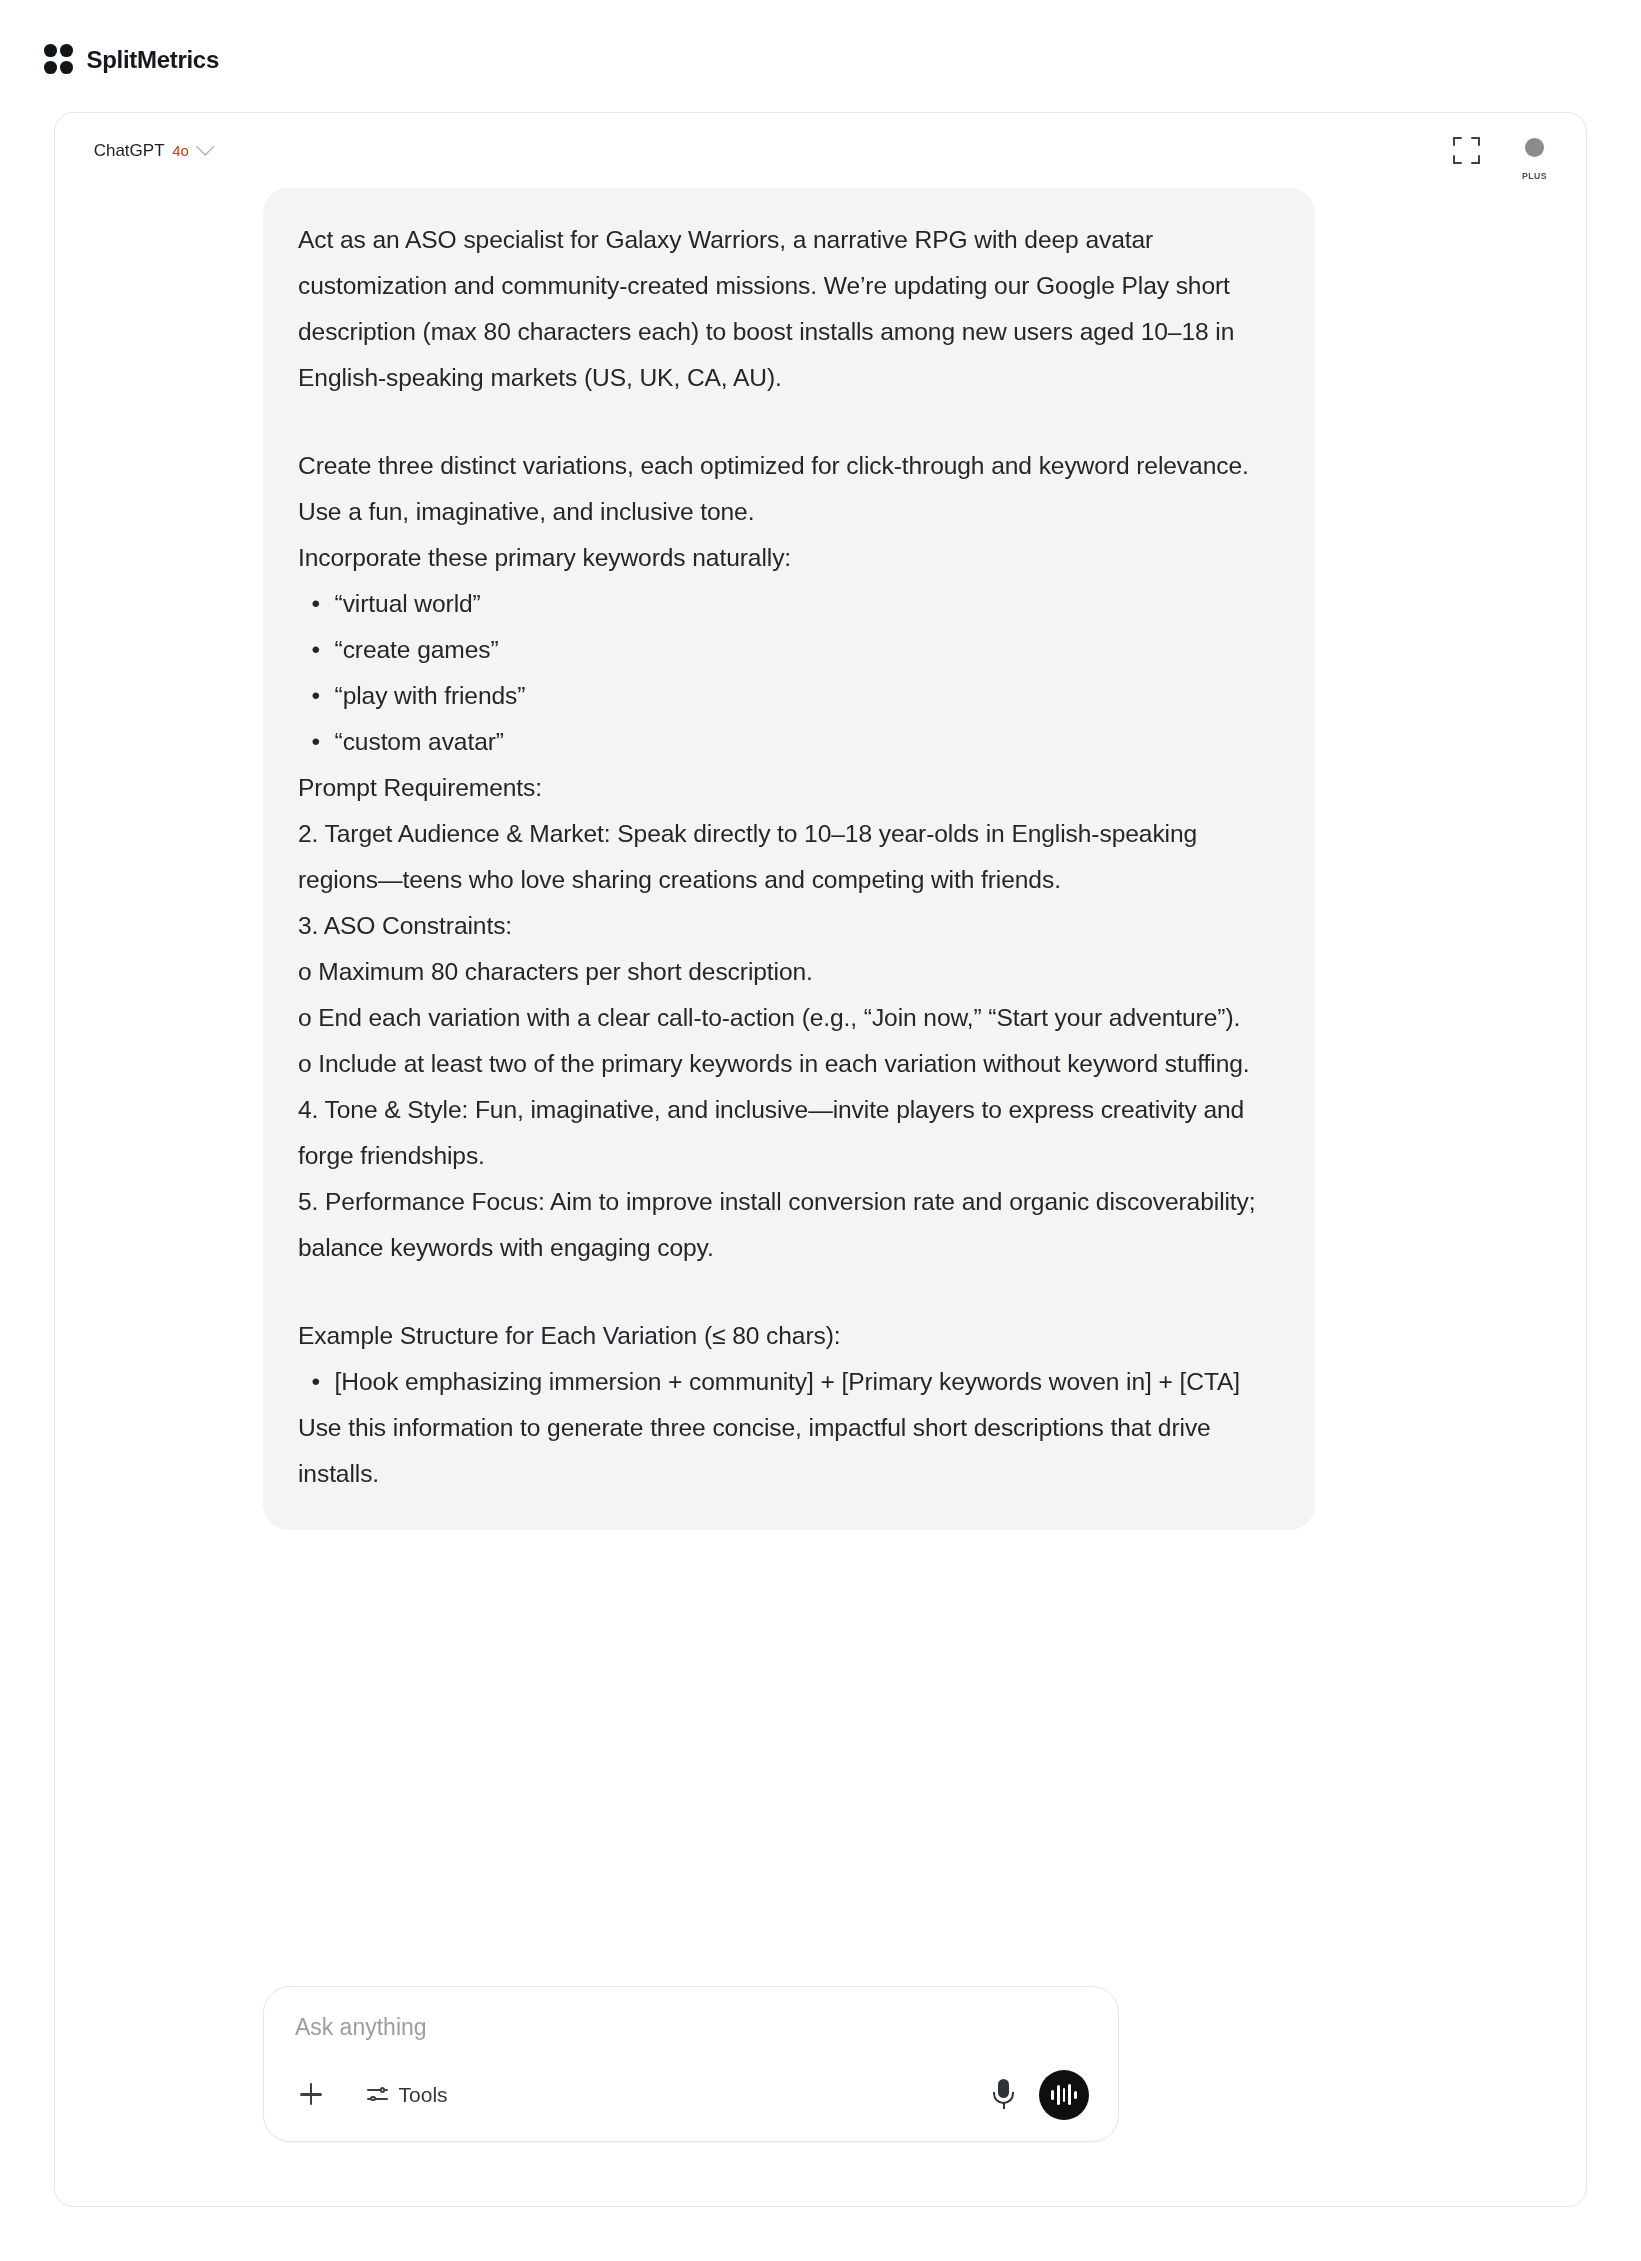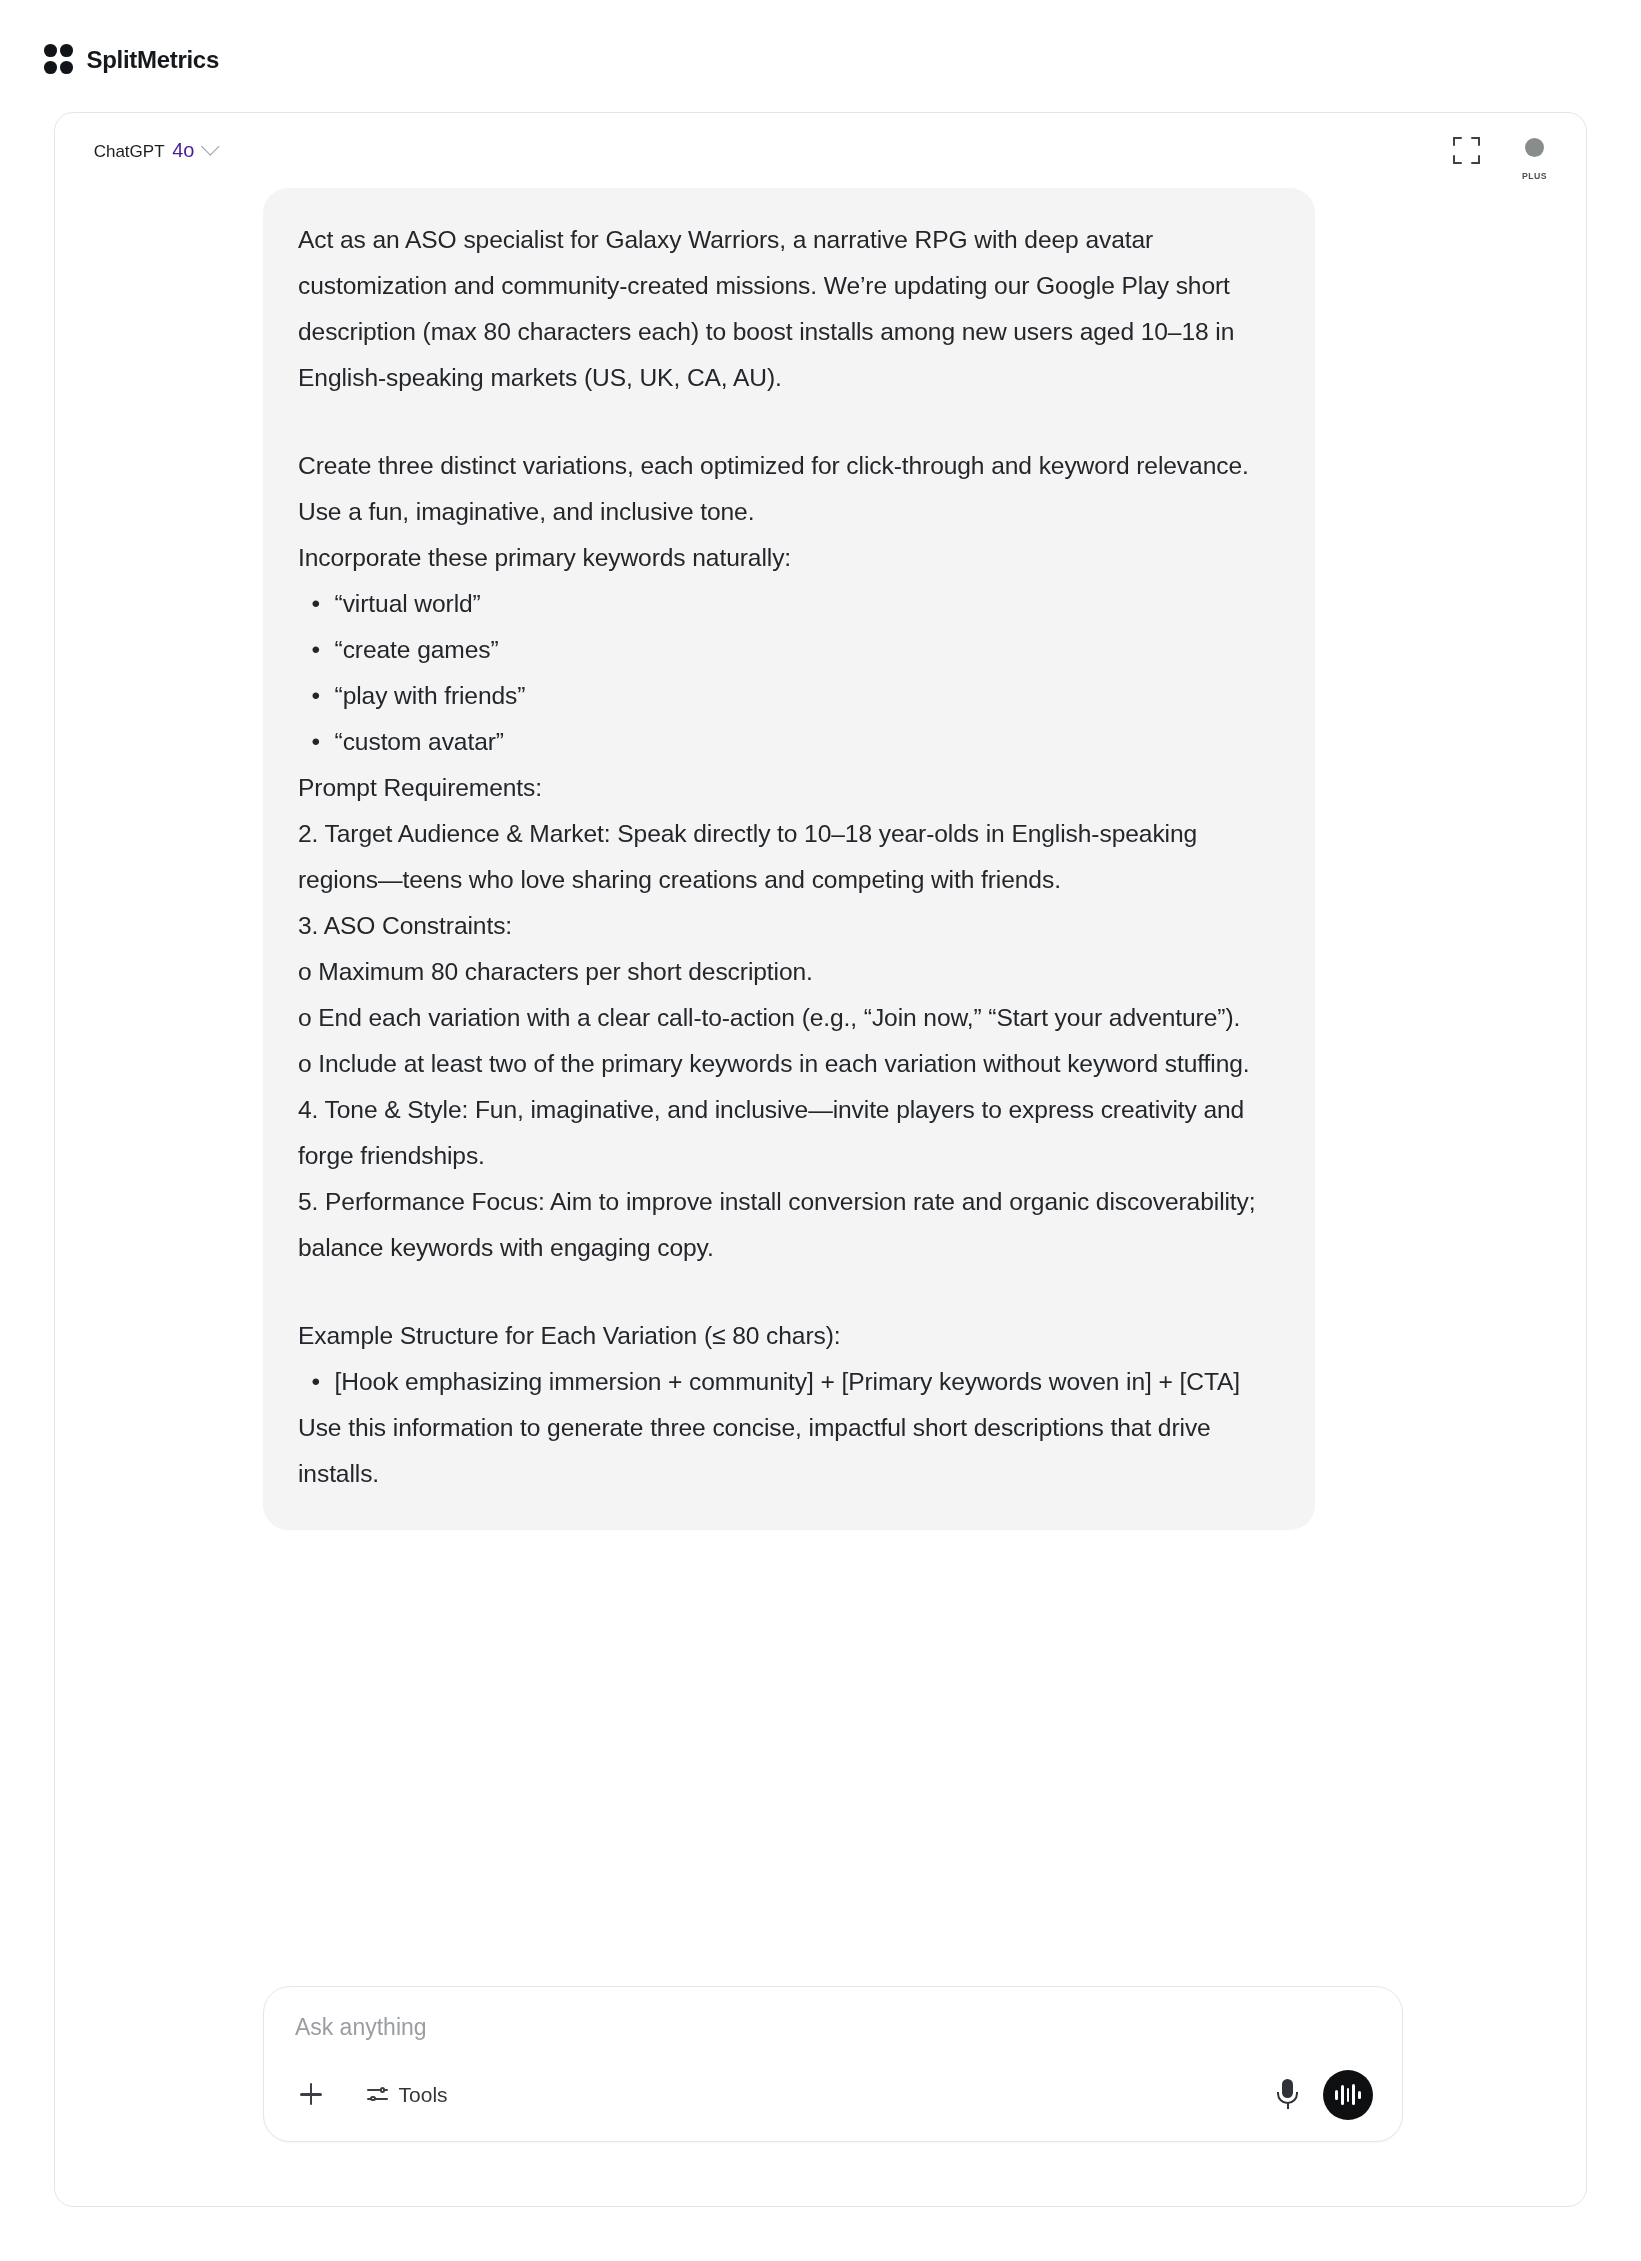--- a/index.html
+++ b/index.html
@@ -76,22 +76,22 @@
     gap: 7.7px;
     padding: 5.8px 9.7px;
     border-radius: 9.7px;
     cursor: pointer;
   }
   .model-name {
     font-size: 17px;
     color: #1b1d20;
   }
   .model-variant {
-    font-size: 20px;
-    color: #4c1d95;
+    font-size: 15px;
+    color: #c2410c;
   }
   .chev {
     width: 12.6px; height: 12.6px;
     border-right: 1.9px solid #9aa0a6;
     border-bottom: 1.9px solid #9aa0a6;
     transform: rotate(45deg) translate(-2.9px,-2.9px);
     align-self: center;
     margin-left: 1.9px;
   }
   .topbar-right {
@@ -182,21 +182,21 @@
     width: 7.7px;
     display: inline-block;
   }
   .olist-line { display: block; }
 
   
   .composer {
     position: absolute;
     left: 208px;
     top: 1873px;
-    width: 1140px;
+    width: 856px;
     border: 1px solid #e6e6e8;
     border-radius: 27px;
     background: #fff;
     padding: 25px 29px 21px 29px;
     box-shadow: 0 1px 1.9px rgba(16,18,20,0.04);
   }
   .composer-input {
     font-size: 23px;
     color: #9a9da2;
     padding: 1.9px 1.9px 29px 1.9px;

